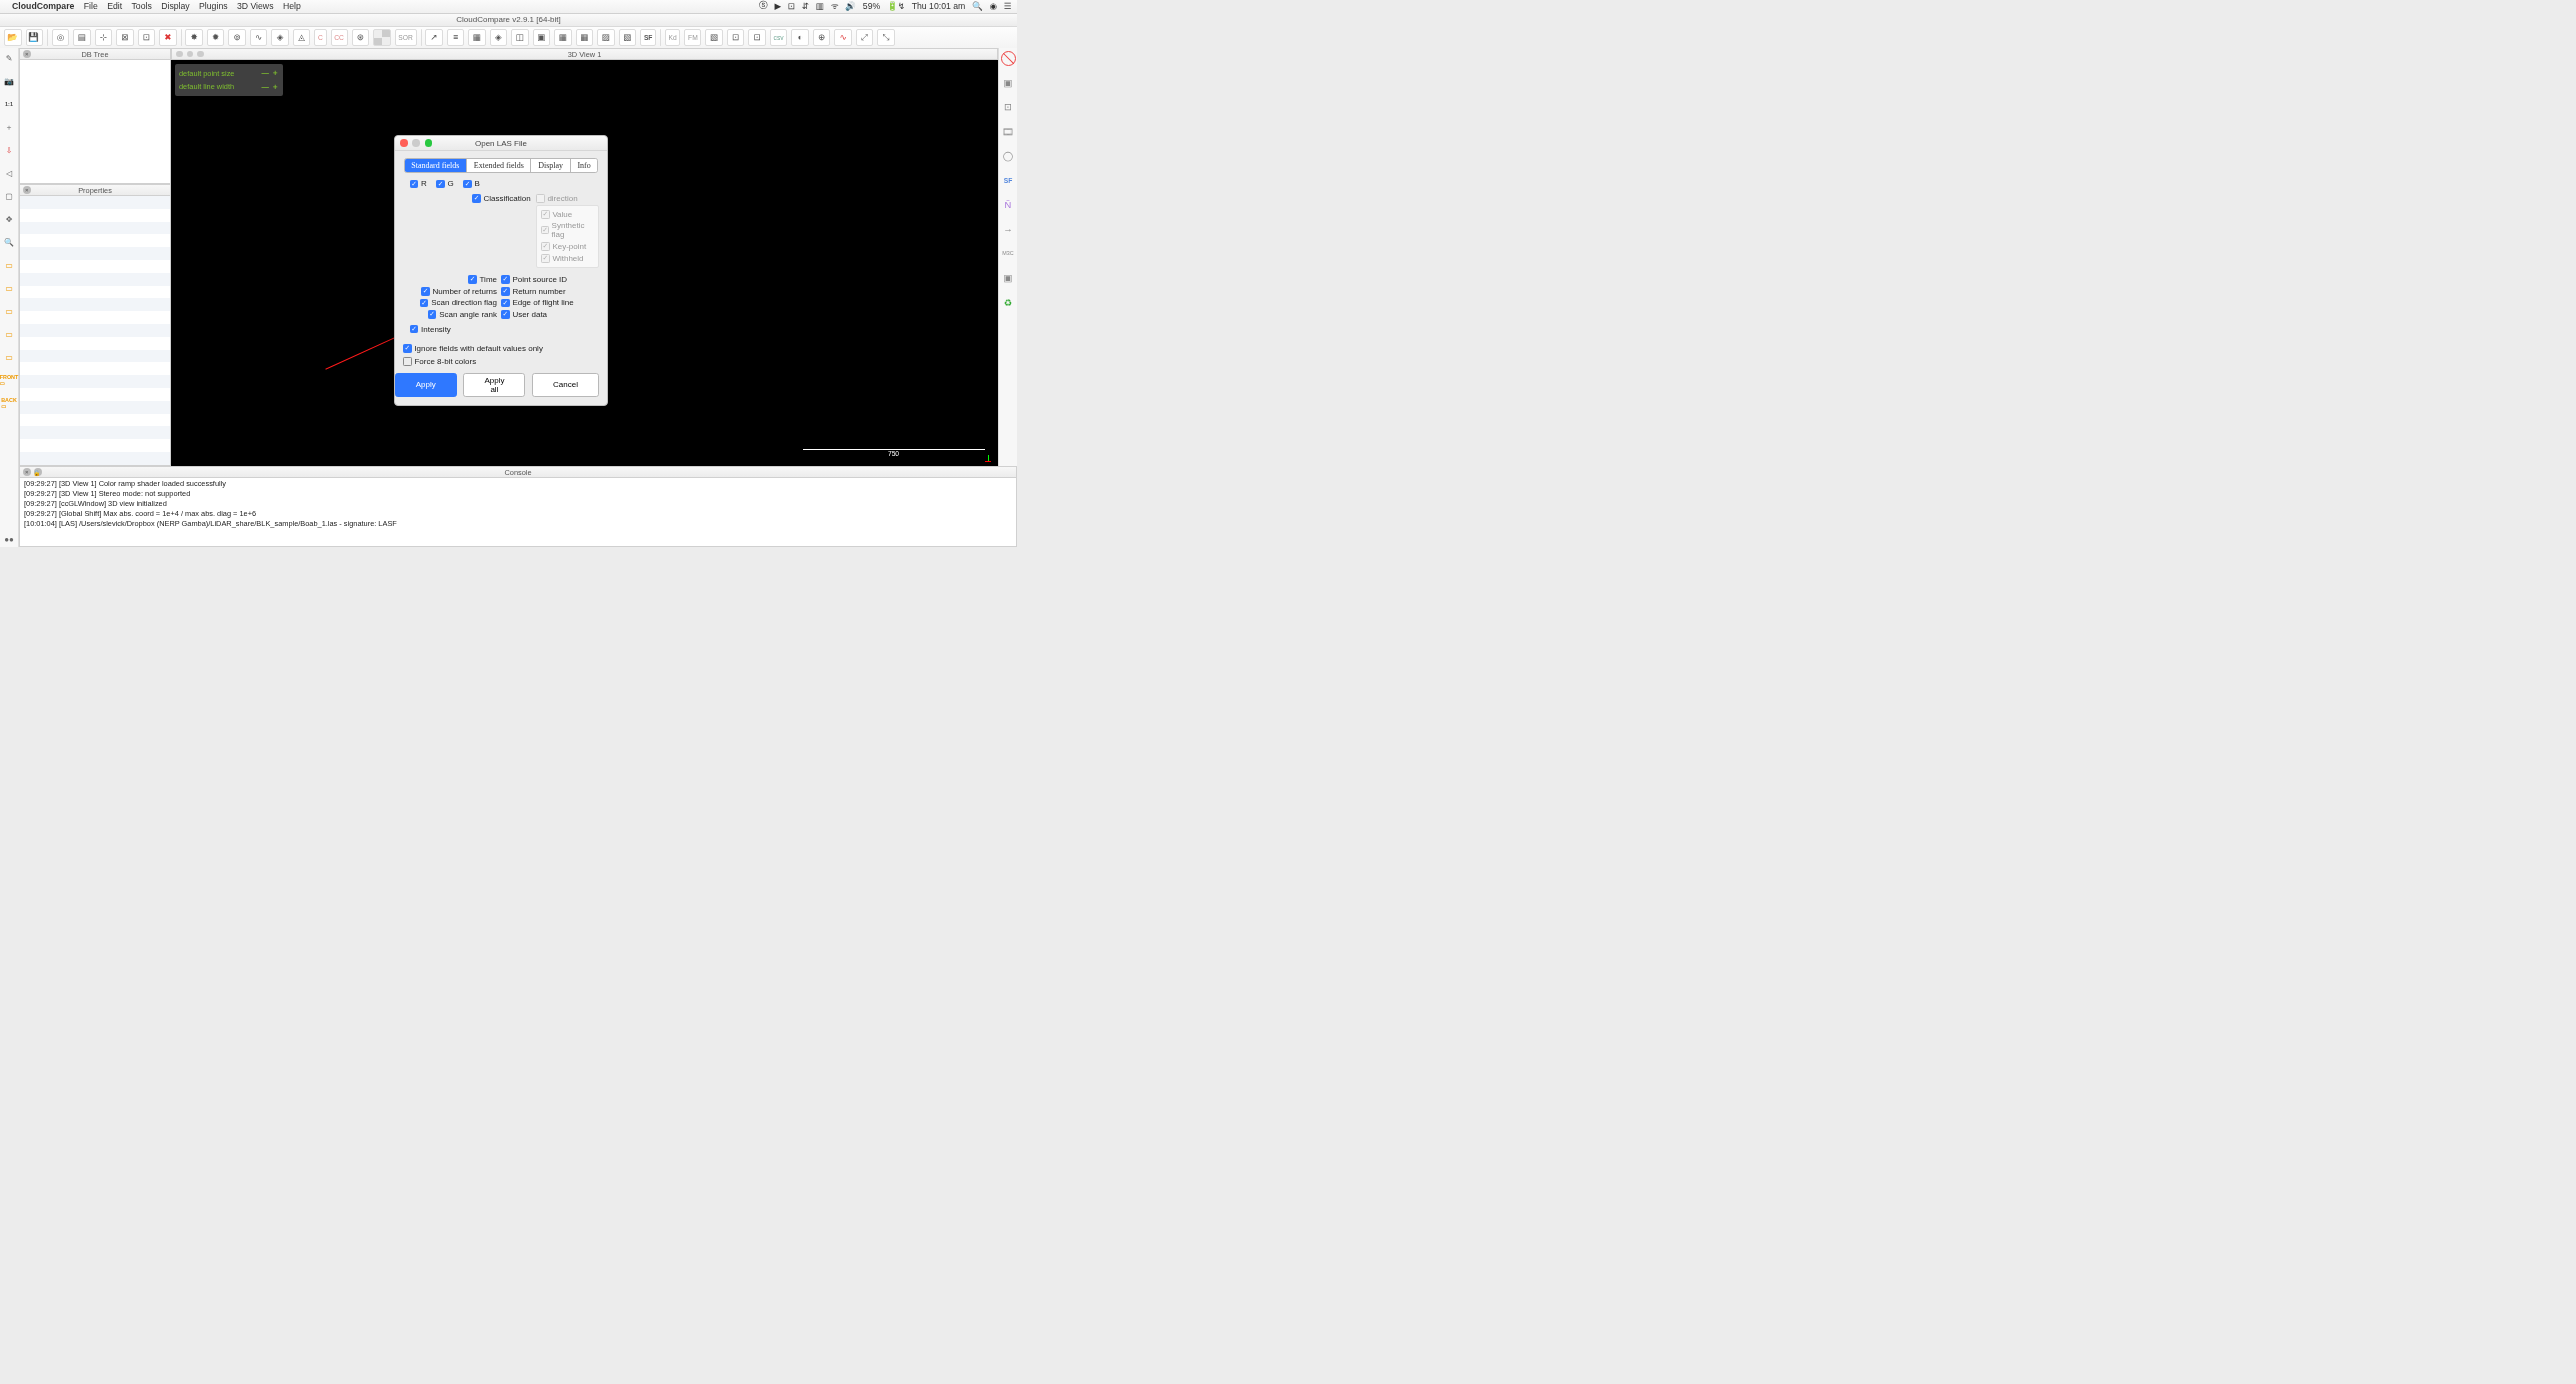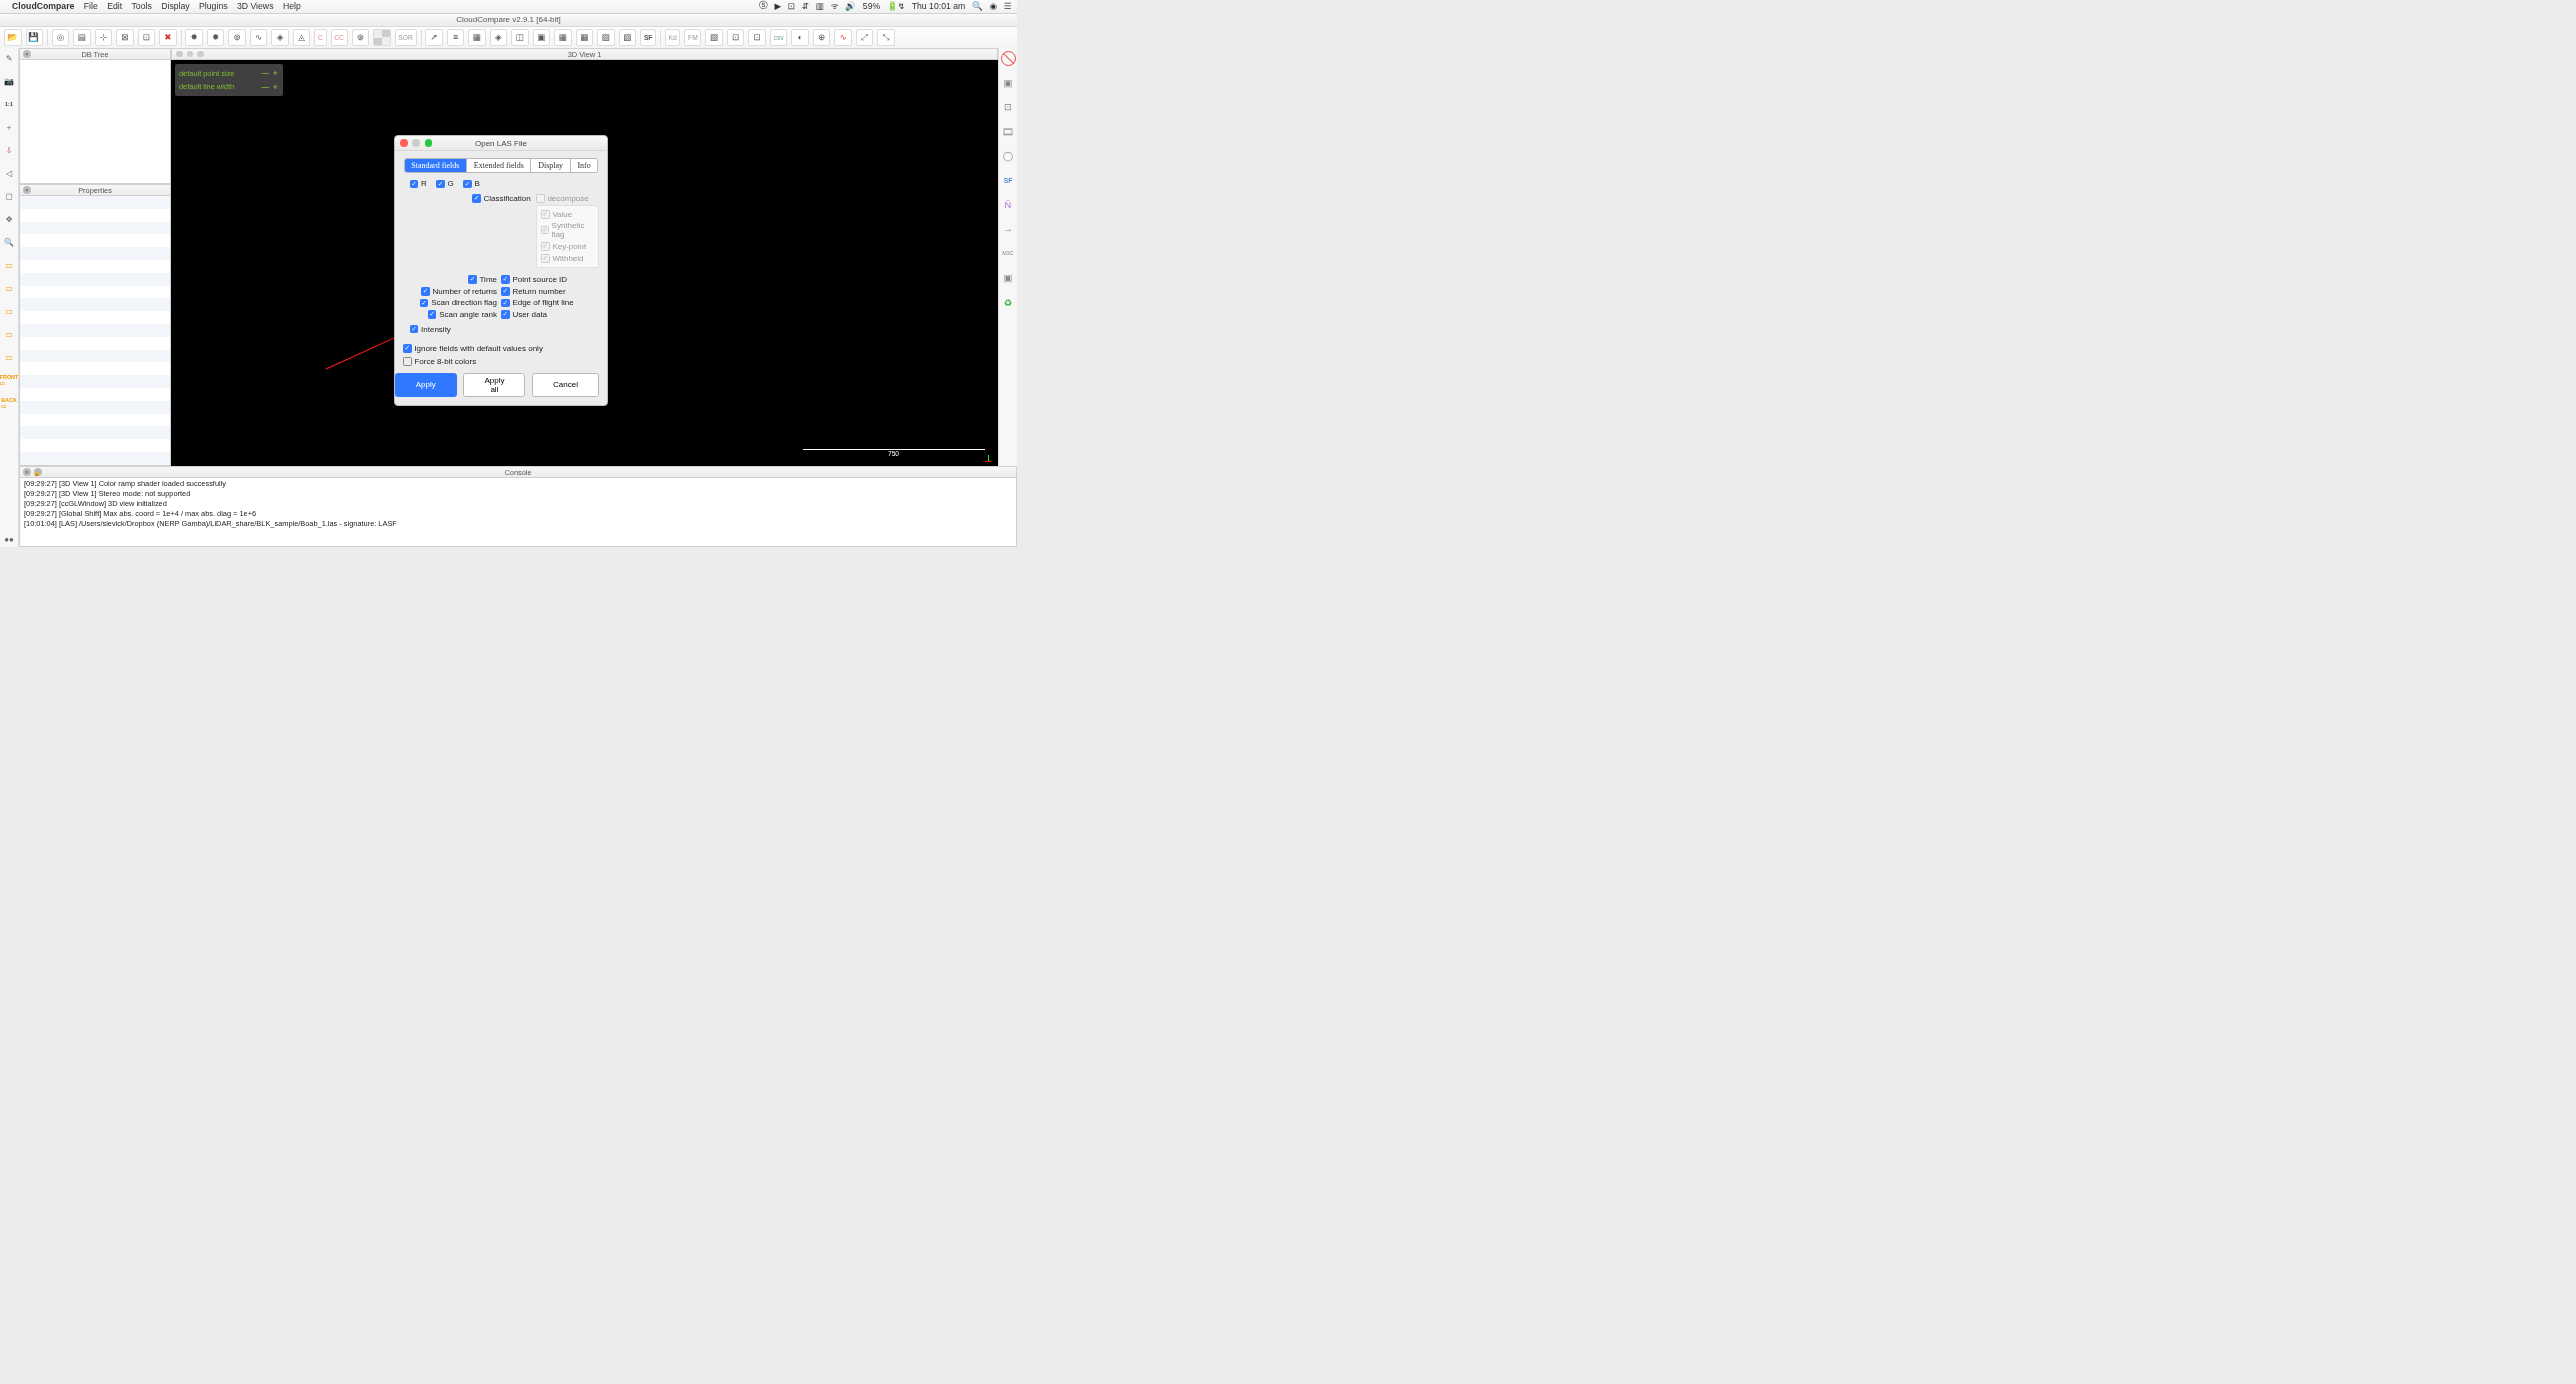--- a/index.html
+++ b/index.html
@@ -342,21 +342,21 @@
     </div>
 
     <div class="rowline" style="align-items:flex-start;margin-top:5.4px;justify-content:flex-end;gap:5.4px">
       <label class="chk" style="margin-top:0">
           <span class="chkbox on">✓</span>
           <span>Classification</span>
         </label>
       <div>
         <label class="chk" style="color:#999;margin-bottom:2.7px">
             <span class="chkbox dis"></span>
-            <span>decompose</span>
+            <span>direction</span>
           </label>
         <div class="subbox">
           <label class="chk">
               <span class="chkbox dis">✓</span>
               <span>Value</span>
             </label>
           <label class="chk">
               <span class="chkbox dis">✓</span>
               <span>Synthetic flag</span>
             </label>

